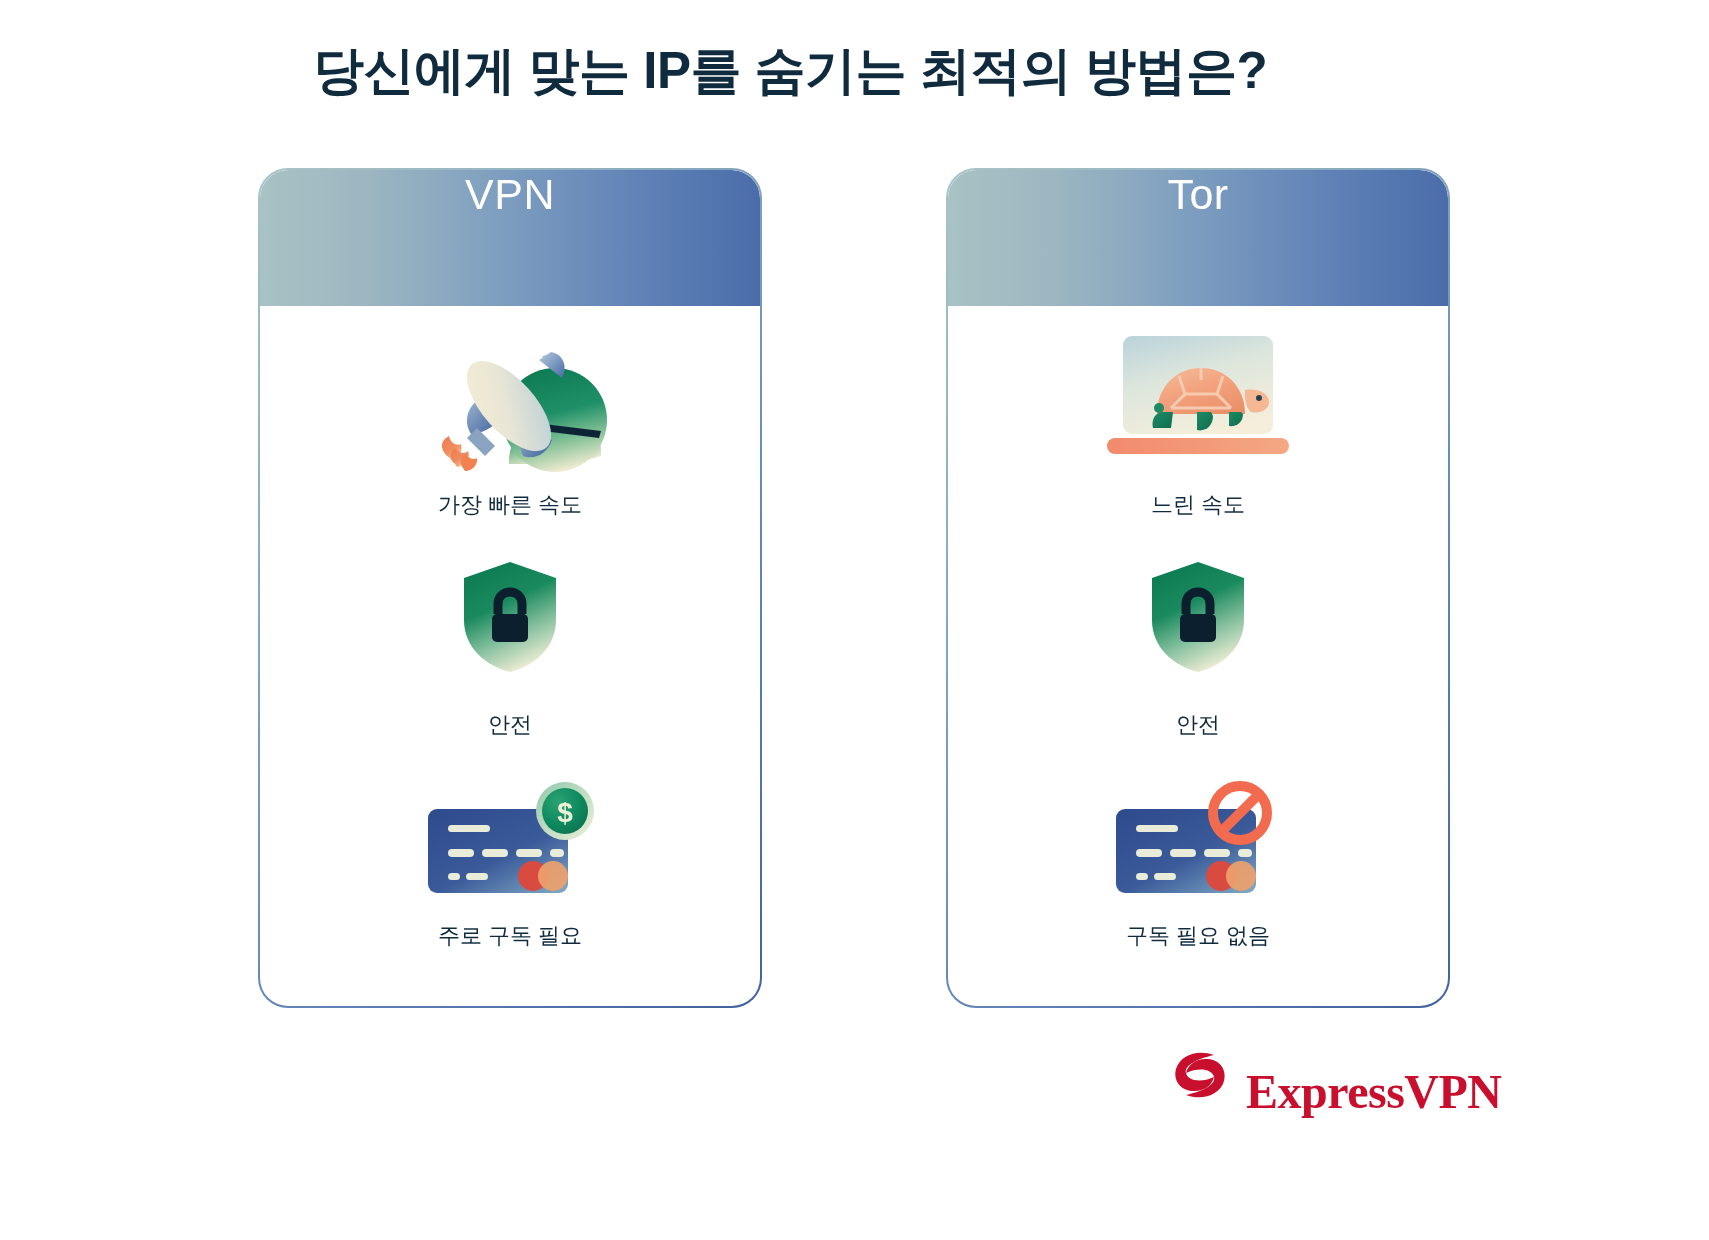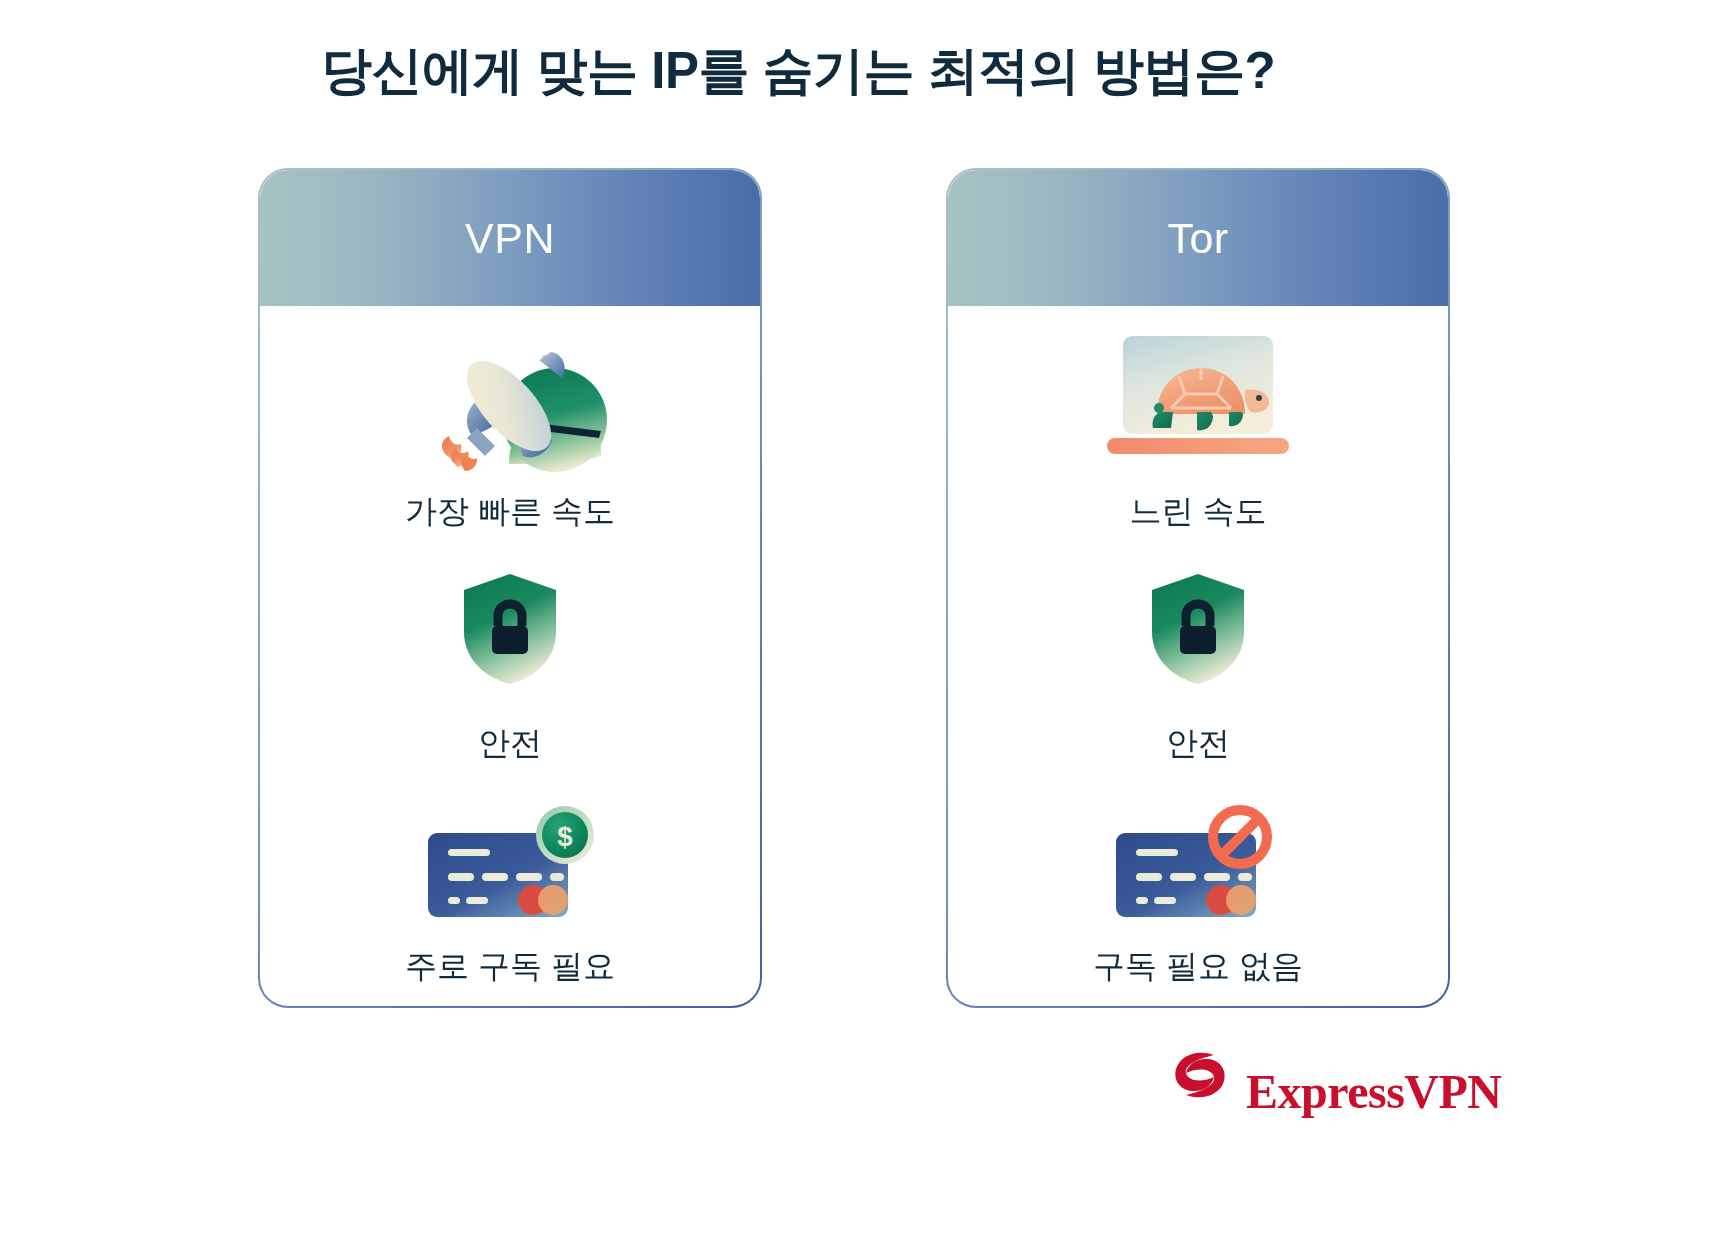--- a/index.html
+++ b/index.html
@@ -14,21 +14,21 @@
     position: relative;
     width: 1709px;
     height: 1240px;
     background: #ffffff;
   }
 
   
   .title {
     position: absolute;
     top: 38px;
-    left: 8px;
+    left: 0;
     width: 1580px;
     text-align: center;
     font-size: 51px;
     font-weight: 700;
     color: #102a3e;
     letter-spacing: -0.5px;
     line-height: 1.3;
   }
 
   
@@ -55,21 +55,21 @@
     position: relative;
     overflow: hidden;
     display: flex;
     flex-direction: column;
   }
   .card-header {
     height: 136px;
     width: 100%;
     background: linear-gradient(90deg, #a8c3c4 0%, #9bb6c1 22%, #7e9ec0 48%, #5e80b6 78%, #4a6daa 100%);
     display: flex;
-    align-items: center;
+    align-items: flex-start;
     justify-content: center;
     border-radius: 28px 28px 0 0;
     flex: 0 0 auto;
   }
   .card-header-title {
     color: #ffffff;
     font-size: 43px;
     font-weight: 400;
     letter-spacing: 0.5px;
   }
@@ -85,21 +85,21 @@
     flex-direction: column;
     align-items: center;
     width: 100%;
   }
   .feature-icon {
     display: flex;
     align-items: center;
     justify-content: center;
   }
   .feature-label {
-    font-size: 32px;
+    font-size: 22px;
     font-weight: 500;
     color: #102a3e;
     text-align: center;
     line-height: 1.2;
   }
 
   
   .f-speed .feature-icon { height: 150px; }
   .f-speed .feature-label { margin-top: 14px; }
   .f-secure { margin-top: 40px; }

